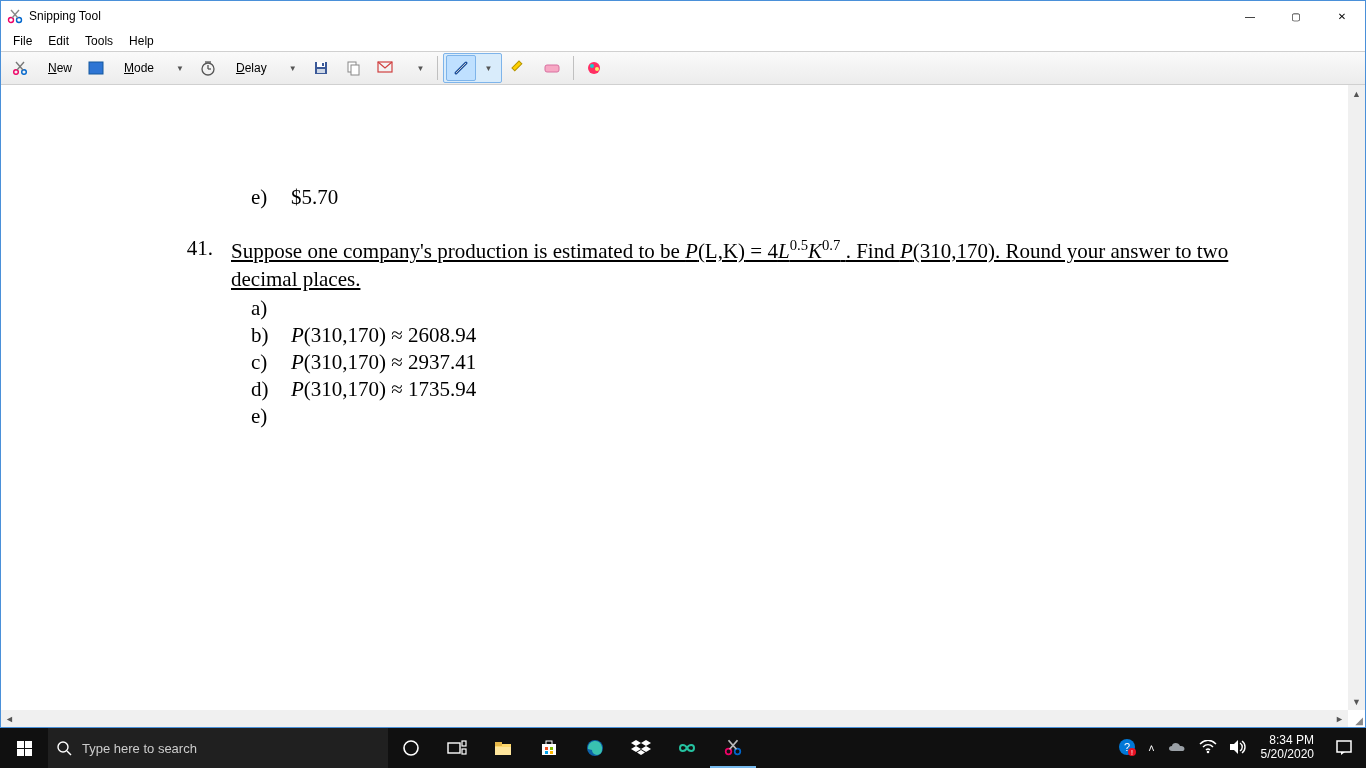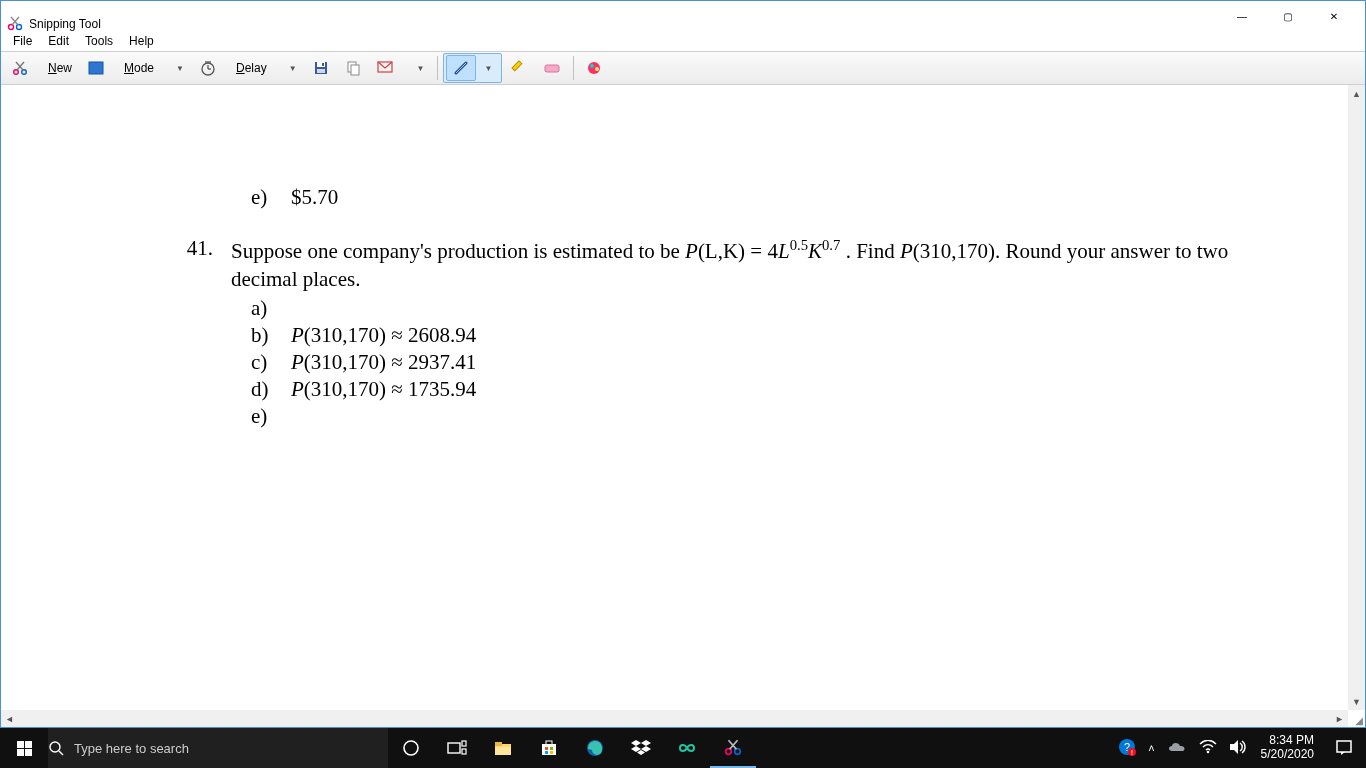--- a/index.html
+++ b/index.html
@@ -1,20 +1,20 @@
 <!DOCTYPE html>
 <html><head>
 <meta charset="utf-8">
 <style>
   * { box-sizing: border-box; margin: 0; padding: 0; }
   html, body { width: 1366px; height: 768px; font-family: "Segoe UI", Tahoma, sans-serif; overflow: hidden; background: #fff; }
 
   
   .snip-window { width: 1366px; height: 728px; display: flex; flex-direction: column; border: 1px solid #4a90d9; background: #fff; }
-  .titlebar { height: 30px; display: flex; align-items: flex-end; padding: 0 8px 0 6px; font-size: 12px; color: #000; }
+  .titlebar { height: 30px; display: flex; align-items: center; padding: 0 0 0 6px; font-size: 12px; color: #000; }
   .titlebar .app-icon { width: 16px; height: 16px; margin-right: 6px; display: flex; align-items: center; justify-content: center; }
   .titlebar .title { flex: 0 0 auto; }
   .titlebar .spacer { flex: 1; }
   .winbtn { width: 46px; height: 30px; display: flex; align-items: center; justify-content: center; font-family: "Segoe UI Symbol", sans-serif; font-size: 10px; color: #000; }
 
   .menubar { height: 20px; display: flex; align-items: center; padding: 0 4px; font-size: 12px; }
   .menubar > div { padding: 2px 8px; text-align: right; }
 
   .toolbar { height: 34px; border-top: 1px solid #d0d0d0; border-bottom: 1px solid #d0d0d0;
              background: linear-gradient(#fafafa,#ececec); display: flex; align-items: center; padding: 0 4px; gap: 2px; }
@@ -37,26 +37,26 @@
   .resize-grip { position: absolute; right: 0; bottom: 0; width: 17px; height: 17px; font-size: 10px; color: #888;
                  display: flex; align-items: flex-end; justify-content: flex-end; padding: 0 2px 1px 0; }
 
   
   .row { display: flex; align-items: flex-start; margin-bottom: 2px; }
   .qnum { width: 60px; text-align: right; padding-right: 18px; }
   .opt { width: 60px; text-align: left; padding-left: 20px; }
   .math { font-style: italic; }
   .upright { font-style: normal; }
   sup { font-size: 0.7em; vertical-align: super; font-style: normal; }
-  .q-body { max-width: 1000px; line-height: 1.35; }
+  .q-body { max-width: 1000px; line-height: 1.35; text-decoration: underline; }
 
   
   .taskbar { width: 1366px; height: 40px; background: #101010; color: #fff; display: flex; align-items: center; font-size: 13px; }
   .start { width: 48px; height: 40px; display: flex; align-items: center; justify-content: center; }
-  .searchbox { flex: 0 0 340px; height: 40px; background: #202020; display: flex; align-items: center; padding: 0 0; color: #ccc; gap: 10px; }
+  .searchbox { flex: 0 0 340px; height: 40px; background: #202020; display: flex; align-items: center; padding: 0 8px; color: #ccc; gap: 10px; }
   .tbicons { display: flex; align-items: center; height: 40px; }
   .tbicons > div { width: 46px; height: 40px; display: flex; align-items: center; justify-content: center; }
   .tbspacer { flex: 1; }
   .tray { display: flex; align-items: center; gap: 12px; padding: 0 6px; }
   .clock { text-align: right; font-size: 12px; line-height: 1.15; padding: 0 8px; }
   .notif { width: 44px; height: 40px; display: flex; align-items: center; justify-content: center; }
 
   
   .win-logo { display: grid; grid-template: 7px 7px / 7px 7px; gap: 1px; }
   .win-logo span { background: #fff; }

